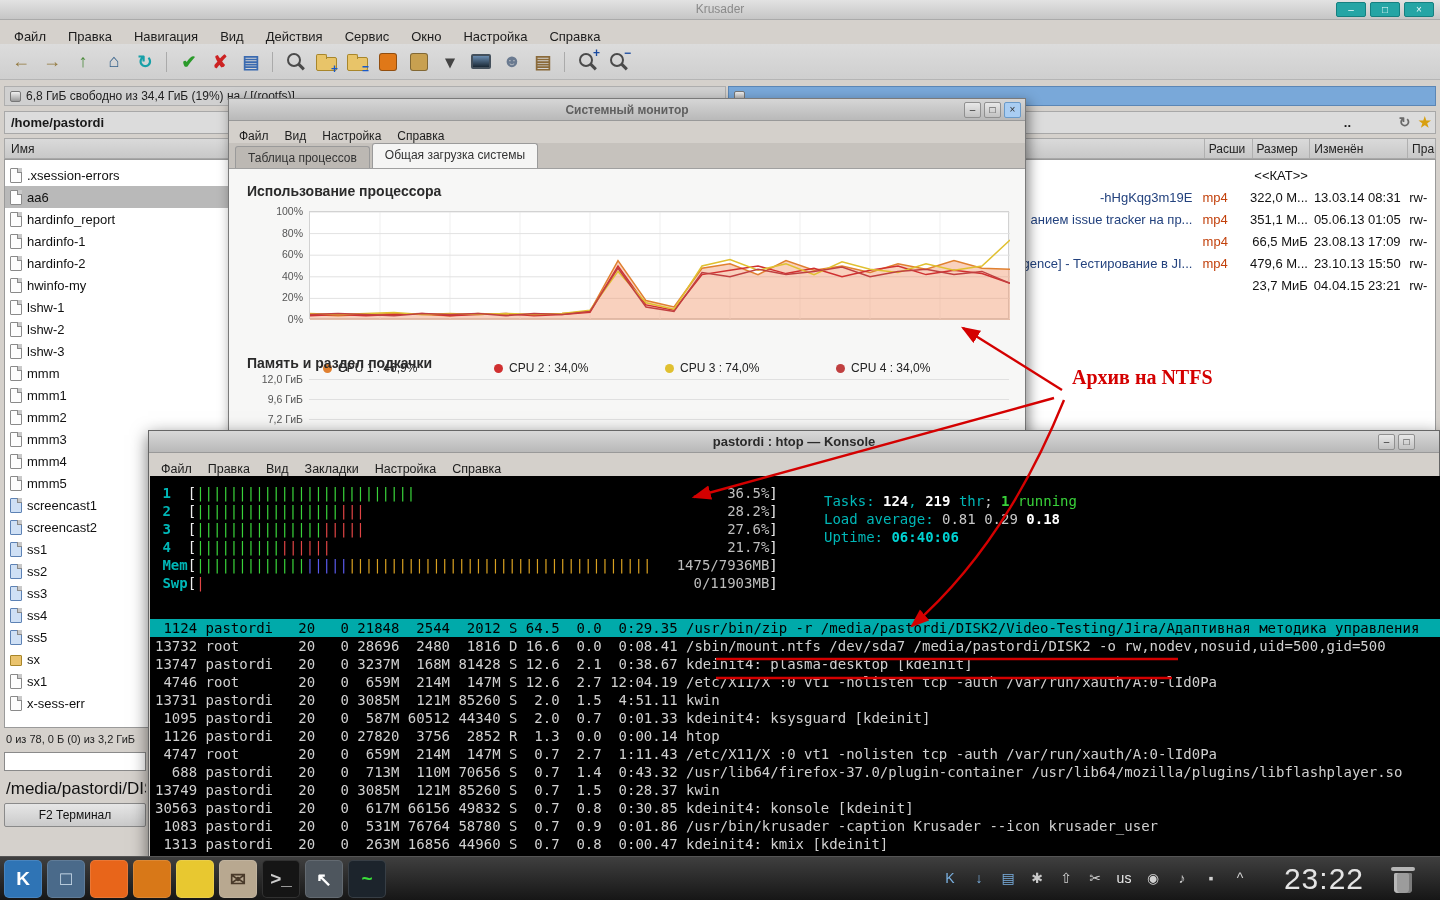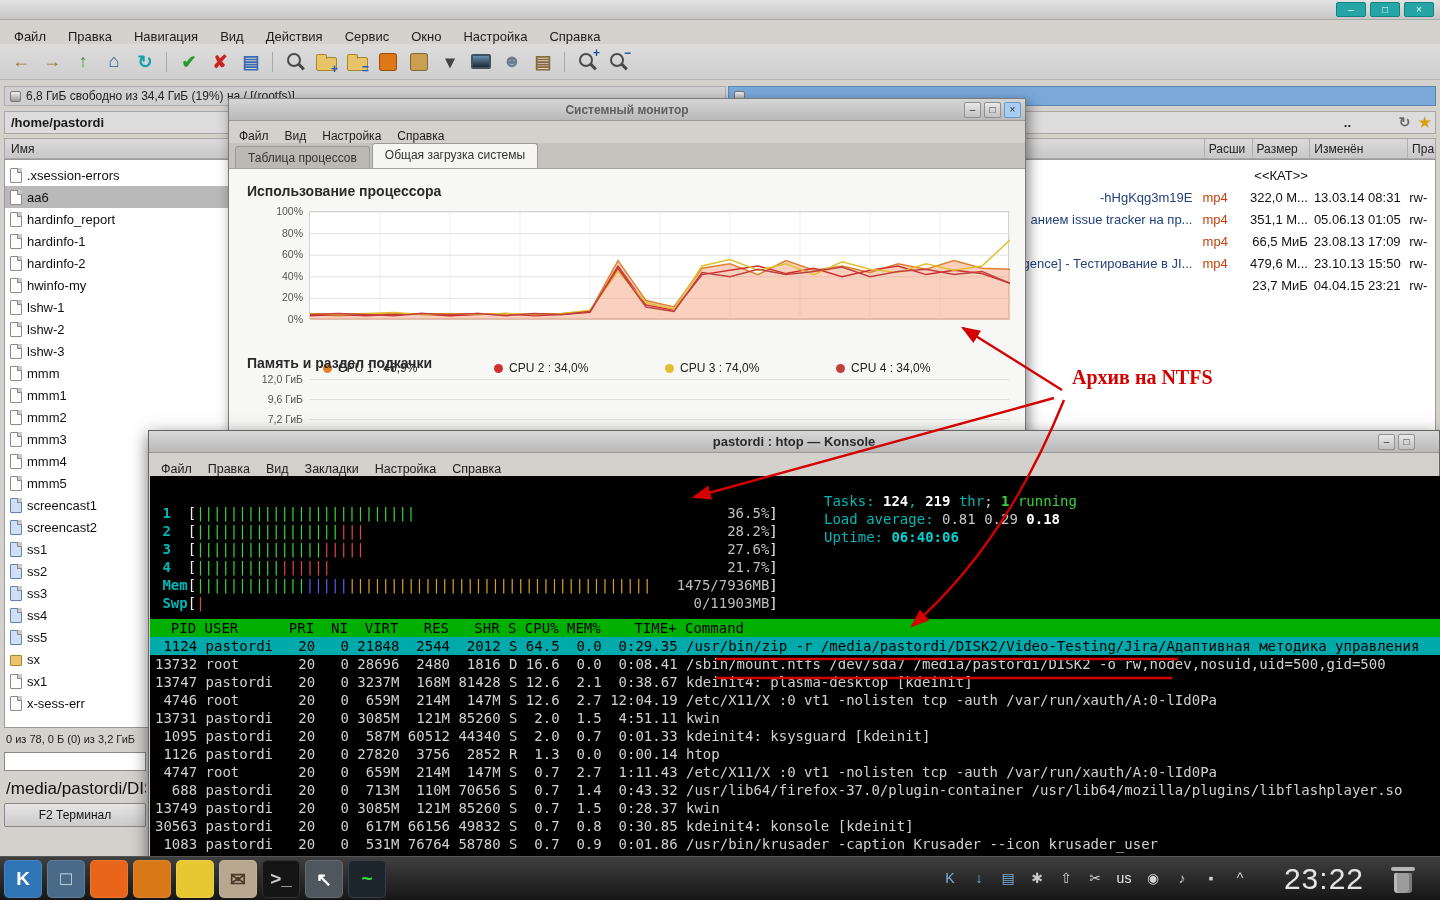--- a/index.html
+++ b/index.html
@@ -108,21 +108,21 @@
   
   .kons { position:absolute; left:148px; top:430px; width:1292px; height:436px; background:#d4d0cb;
     border:1px solid #666; box-shadow:0 5px 16px rgba(0,0,0,.55); z-index:20; }
   .kons-titlebar { position:absolute; left:0; top:0; width:100%; height:22px;
     background:linear-gradient(#d8d8d8,#b8b8b8); border-bottom:1px solid #999; }
   .kons-title { position:absolute; left:0; right:0; top:3px; text-align:center; font-size:13px; color:#2a2a2a; font-weight:bold; }
   .kons-menubar { position:absolute; left:0; top:22px; width:100%; height:23px; background:#d4d0cb; padding-left:12px; gap:16px; }
   .kons-menubar .menu-item { font-size:12.5px; }
   .term { position:absolute; left:1px; top:45px; width:1290px; height:390px; background:#000; overflow:hidden;
     font-family:"DejaVu Sans Mono", monospace; font-size:14px; line-height:18px; color:#d0d0d0; }
-  .htop-meters { position:absolute; left:4px; top:28px; white-space:pre; }
+  .htop-meters { position:absolute; left:4px; top:8px; white-space:pre; }
   .htop-info { position:absolute; left:674px; top:16px; white-space:pre; }
   .hline { white-space:pre; }
   .mlabel { color:#00b7b7; font-weight:bold; }
   .mbrk { color:#efefef; }
   .mval { color:#bdbdbd; }
   .seg-g { color:#39d23a; } .seg-r { color:#e04545; } .seg-b { color:#5a5aee; } .seg-y { color:#d8a020; }
   .c { color:#00b7b7; } .w { color:#c8c8c8; } .wb { color:#ffffff; font-weight:bold; }
   .g { color:#39d23a; } .gb { color:#39d23a; font-weight:bold; } .cb { color:#00d2d2; font-weight:bold; }
   .htable { position:absolute; left:0; top:143px; width:100%; }
   .hhead { background:#00b000; color:#000; white-space:pre; padding-left:4px; }
@@ -148,20 +148,21 @@
   .trash .can { position:absolute; left:4px; top:8px; width:18px; height:20px; background:#9c9c9c;
     border-radius:2px 2px 4px 4px; box-shadow:inset 3px 0 0 #b8b8b8, inset -3px 0 0 #7c7c7c; }
 </style>
 </head>
 <body>
 
 <div class="screen">
 
   <div class="kw">
     <div class="kw-titlebar">
+      <div class="kw-title">Krusader</div>
       <div class="winbtns">
 
       <div class="winbtn">–</div>
           <div class="winbtn">□</div>
           <div class="winbtn">×</div>
         </div>
     </div>
 
     <div class="kw-menubar menubar">
 
@@ -613,21 +614,20 @@
         <span class="menu-item">Правка</span>
         <span class="menu-item">Вид</span>
         <span class="menu-item">Закладки</span>
         <span class="menu-item">Настройка</span>
         <span class="menu-item">Справка</span>
       </div>
     <div class="term">
       <div class="htop-meters"><div class="hline"><span class="mlabel"> 1  </span><span class="mbrk">[</span><span class="seg-g">||||||||||||||||||||||||||</span><span class="mval">                                     </span><span class="mval">36.5%</span><span class="mbrk">]</span></div><div class="hline"><span class="mlabel"> 2  </span><span class="mbrk">[</span><span class="seg-g">|||||||||||||||||</span><span class="seg-r">|||</span><span class="mval">                                           </span><span class="mval">28.2%</span><span class="mbrk">]</span></div><div class="hline"><span class="mlabel"> 3  </span><span class="mbrk">[</span><span class="seg-g">|||||||||||||||</span><span class="seg-r">|||||</span><span class="mval">                                           </span><span class="mval">27.6%</span><span class="mbrk">]</span></div><div class="hline"><span class="mlabel"> 4  </span><span class="mbrk">[</span><span class="seg-g">||||||||||</span><span class="seg-r">||||||</span><span class="mval">                                               </span><span class="mval">21.7%</span><span class="mbrk">]</span></div><div class="hline"><span class="mlabel"> Mem</span><span class="mbrk">[</span><span class="seg-g">|||||||||||||</span><span class="seg-b">|||||</span><span class="seg-y">||||||||||||||||||||||||||||||||||||</span><span class="mval">   </span><span class="mval">1475/7936MB</span><span class="mbrk">]</span></div><div class="hline"><span class="mlabel"> Swp</span><span class="mbrk">[</span><span class="seg-r">|</span><span class="mval">                                                          </span><span class="mval">0/11903MB</span><span class="mbrk">]</span></div></div>
       <div class="htop-info"><div class="hline"><span class="c">Tasks: </span><span class="wb">124</span><span class="c">, </span><span class="wb">219</span><span class="c"> thr</span><span class="w">; </span><span class="gb">1</span><span class="g"> running</span></div><div class="hline"><span class="c">Load average: </span><span class="w">0.81 </span><span class="w">0.29 </span><span class="wb">0.18</span></div><div class="hline"><span class="c">Uptime: </span><span class="cb">06:40:06</span></div></div>
       <div class="htable">
-        <div class="hhead">  PID USER      PRI  NI  VIRT   RES   SHR S CPU% MEM%    TIME+ Command</div>
         <div>
 
         <div class="hrow hl"> 1124 pastordi   20   0 21848  2544  2012 S 64.5  0.0  0:29.35 /usr/bin/zip -r /media/pastordi/DISK2/Video-Testing/Jira/Адаптивная методика управления</div>
             <div class="hrow">13732 root       20   0 28696  2480  1816 D 16.6  0.0  0:08.41 /sbin/mount.ntfs /dev/sda7 /media/pastordi/DISK2 -o rw,nodev,nosuid,uid=500,gid=500</div>
             <div class="hrow">13747 pastordi   20   0 3237M  168M 81428 S 12.6  2.1  0:38.67 kdeinit4: plasma-desktop [kdeinit]</div>
             <div class="hrow"> 4746 root       20   0  659M  214M  147M S 12.6  2.7 12:04.19 /etc/X11/X :0 vt1 -nolisten tcp -auth /var/run/xauth/A:0-lId0Pa</div>
             <div class="hrow">13731 pastordi   20   0 3085M  121M 85260 S  2.0  1.5  4:51.11 kwin</div>
             <div class="hrow"> 1095 pastordi   20   0  587M 60512 44340 S  2.0  0.7  0:01.33 kdeinit4: ksysguard [kdeinit]</div>
             <div class="hrow"> 1126 pastordi   20   0 27820  3756  2852 R  1.3  0.0  0:00.14 htop</div>
             <div class="hrow"> 4747 root       20   0  659M  214M  147M S  0.7  2.7  1:11.43 /etc/X11/X :0 vt1 -nolisten tcp -auth /var/run/xauth/A:0-lId0Pa</div>

